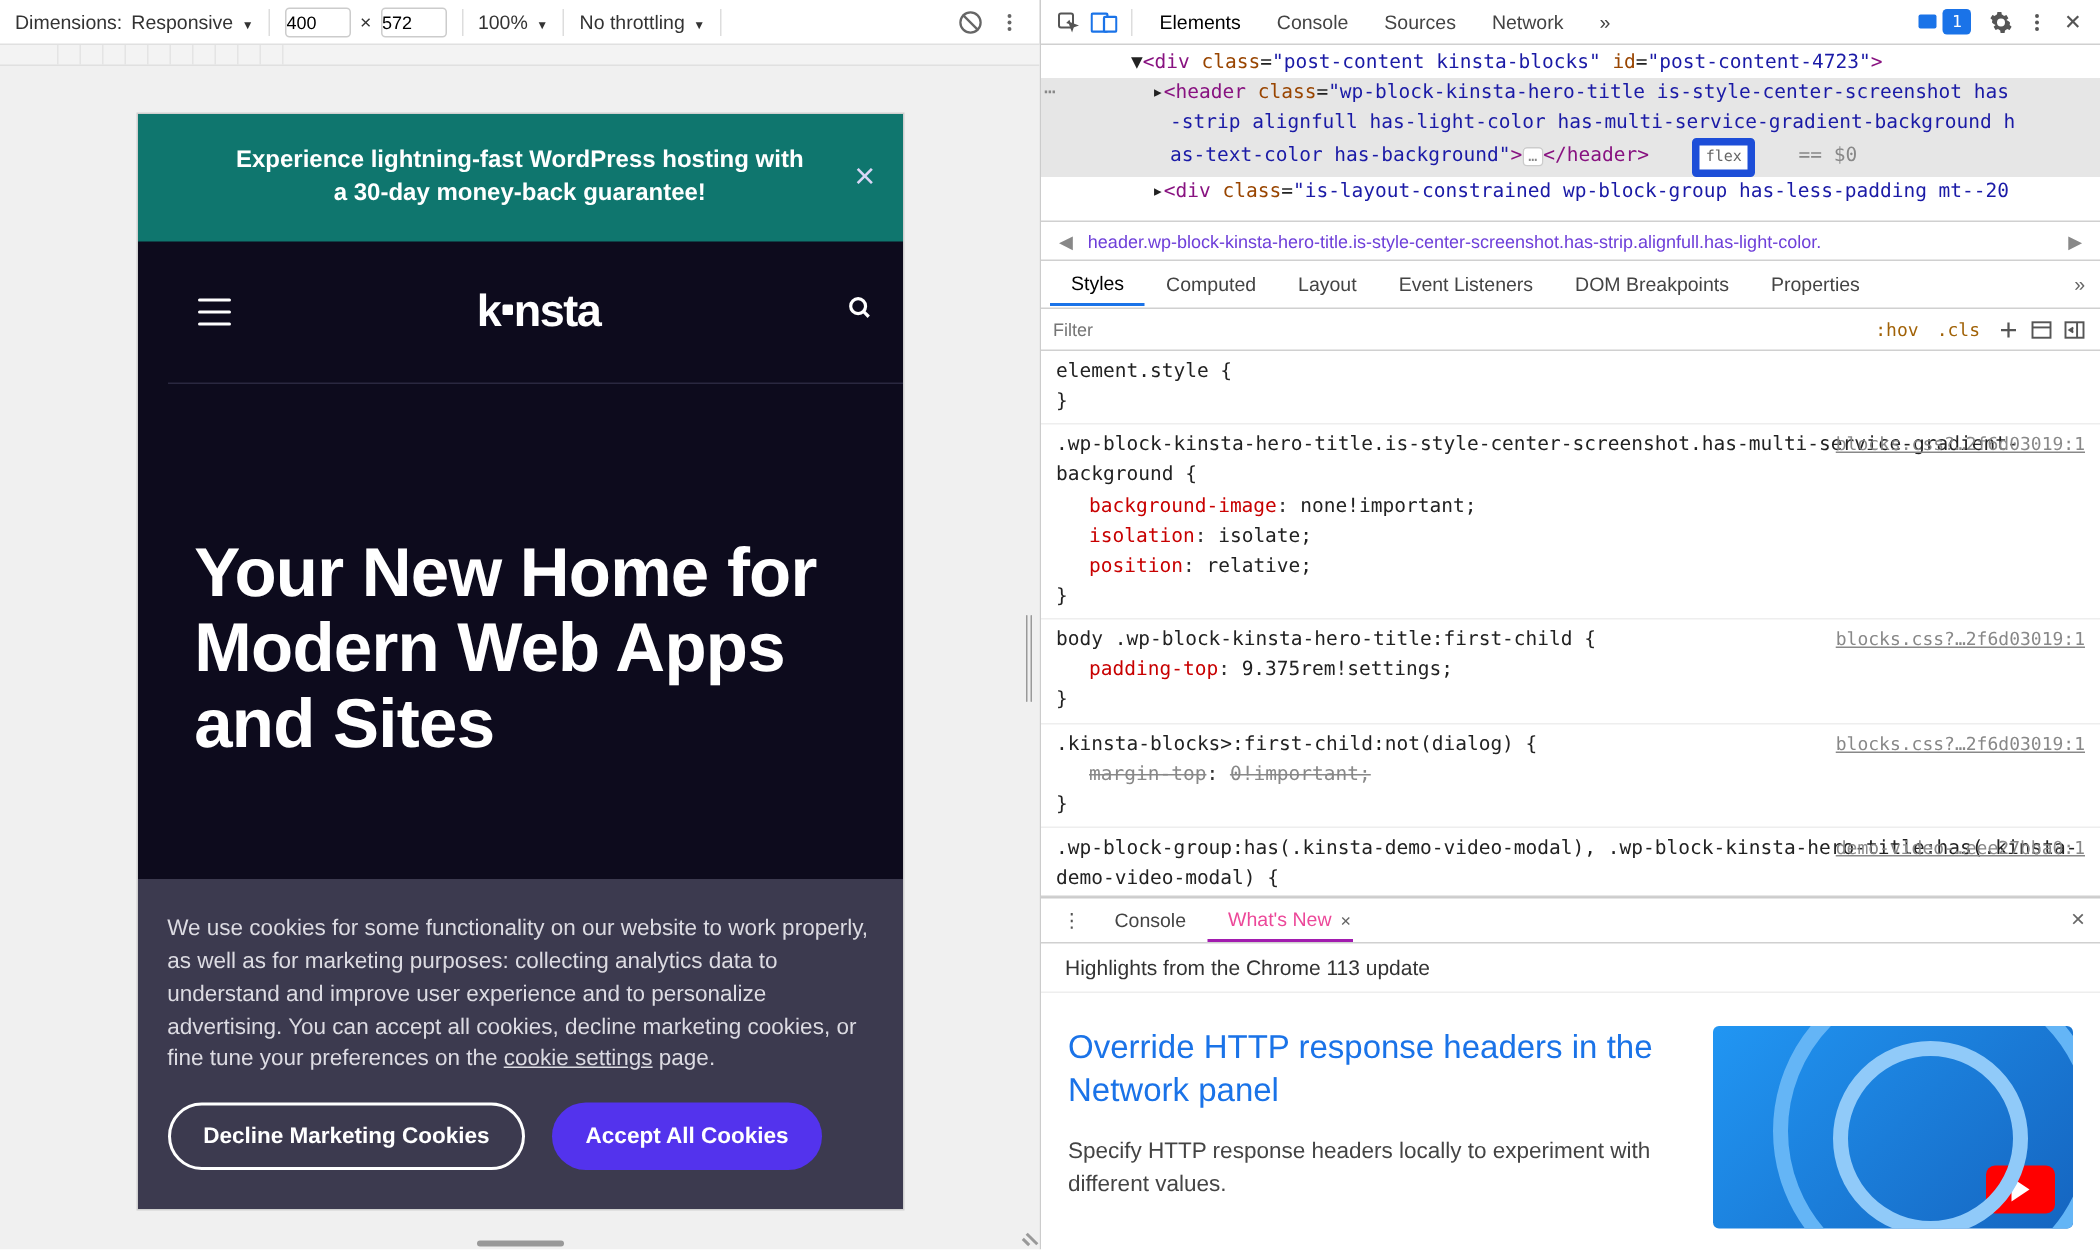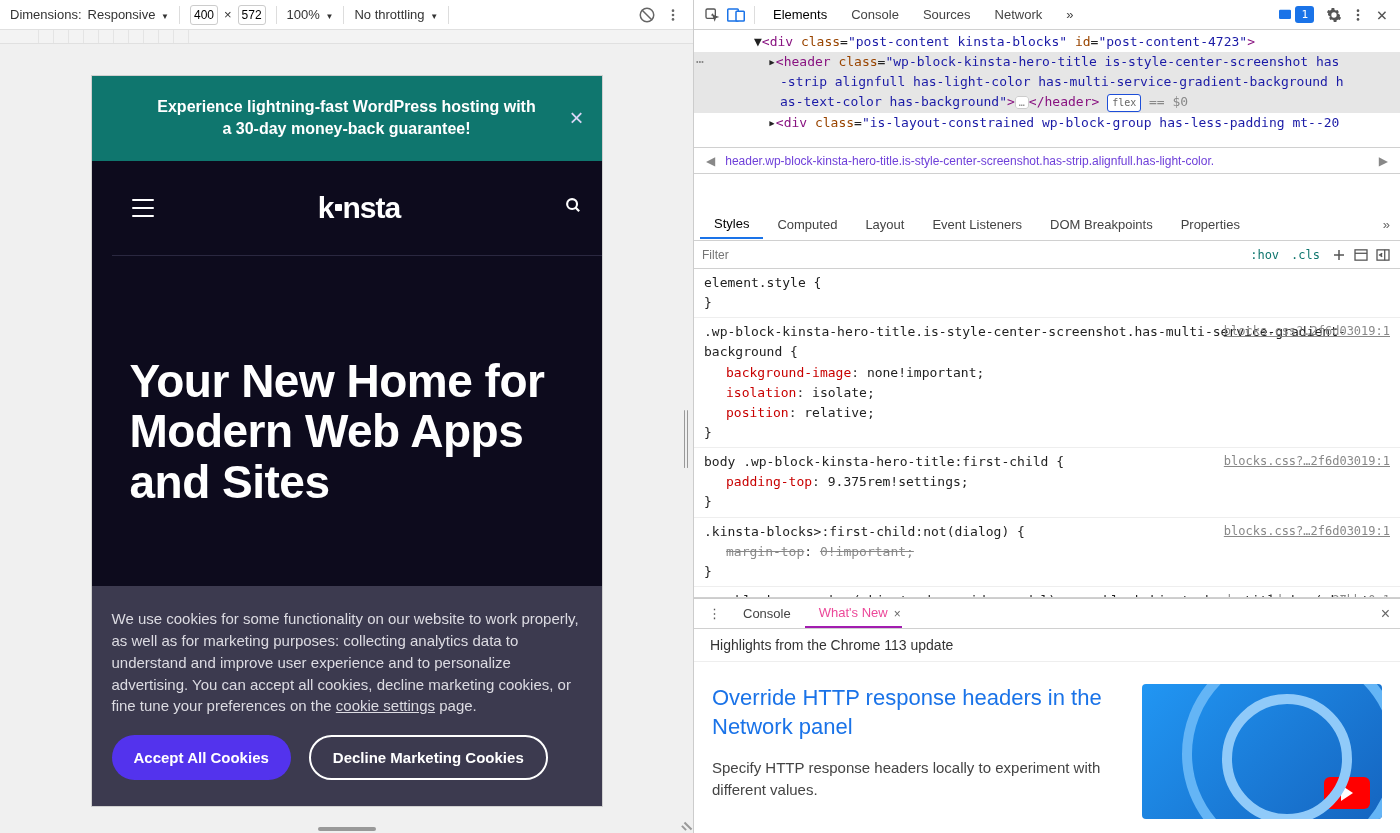--- a/index.html
+++ b/index.html
@@ -3,21 +3,21 @@
 <meta charset="utf-8">
 <style>
 * { margin:0; padding:0; box-sizing:border-box; }
 body { font-family:-apple-system,BlinkMacSystemFont,"Segoe UI",Helvetica,Arial,sans-serif; font-size:12px; color:#333; background:#fff; width:1400px; height:833px; overflow:hidden; }
 .layout { display:flex; width:100%; height:100%; }
 
 
 .vp-pane { width:694px; height:100%; display:flex; flex-direction:column; border-right:1px solid #ccc; }
 .vp-toolbar { display:flex; align-items:center; gap:6px; padding:4px 10px; height:30px; border-bottom:1px solid #e0e0e0; color:#333; font-size:13px; }
 .vp-toolbar .sep { width:1px; height:18px; background:#ddd; margin:0 4px; }
-.vp-toolbar .dim-in { width:28px; height:20px; border:1px solid #ccc; border-radius:3px; text-align:center; font-size:12px; }
+.vp-toolbar .dim-in { width:44px; height:20px; border:1px solid #ccc; border-radius:3px; font-size:12px; }
 .vp-toolbar .drop { cursor:pointer; }
 .vp-toolbar .tri { font-size:8px; margin-left:2px; }
 .vp-toolbar .spacer { flex:1; }
 .vp-toolbar .tb-icon { display:flex; align-items:center; justify-content:center; width:20px; height:20px; cursor:pointer; color:#555;}
 .vp-ruler { height:14px; background:#f3f3f3; border-bottom:1px solid #e0e0e0; display:flex; gap:14px; padding-left:38px;}
 .vp-ruler .tick { width:1px; height:100%; background:#e4e4e4;}
 .vp-stage { flex:1; background:#f0f0f0; position:relative; display:flex; justify-content:center; align-items:flex-start; overflow:hidden; }
 .device { width:510px; height:730px; margin-top:32px; background:#0d0b1d; position:relative; display:flex; flex-direction:column; overflow:hidden; box-shadow:0 0 0 1px #d0d0d0; }
 .banner { background:#0f766e; color:#fff; font-weight:600; font-size:16px; text-align:center; padding:20px 60px; position:relative; line-height:1.4;}
 .banner .close-x { position:absolute; right:18px; top:50%; transform:translateY(-50%); font-size:24px; color:#d9d6f6; cursor:pointer; font-weight:300;}
@@ -52,35 +52,35 @@
 .dt-top .tab.active { color:#000;}
 .dt-top .sp { flex:1;}
 .dt-top .badge { background:#1a73e8; color:#fff; font-size:11px; padding:2px 6px; border-radius:3px; margin-right:8px;}
 .badge-wrap{display:flex;align-items:center;cursor:pointer;}
 .badge-wrap svg{margin-right:2px;}
 
 .dom { padding:2px 0 4px; border-bottom:1px solid #d0d0d0; font-size:13px; line-height:1.55; color:#222; height:118px; overflow:hidden;}
 .dom .row { white-space:pre; padding:0 8px;}
 .dom .row.sel { background:#e6e6e6;}
 .t-blue{color:#881280;} .t-attr{color:#994500;} .t-str{color:#1a1aa6;} .t-gray{color:#888;}
-.dom .flex-tag{display:inline-block;border:1px solid #1d4ed8;border-radius:3px;padding:0 4px;font-size:10px;color:#666;background:#fff;margin:0 0;}
+.dom .flex-tag{display:inline-block;border:5px solid #1d4ed8;border-radius:3px;padding:0 4px;font-size:10px;color:#666;background:#fff;margin:0 21px;}
 .dom-dots{background:#fff;border:1px solid #ccc;border-radius:3px;padding:0 3px;color:#888;font-size:10px;}
 
 .crumb { display:flex; align-items:center; padding:4px 8px; border-bottom:1px solid #d0d0d0; font-family:-apple-system,sans-serif; font-size:12px; height:26px;}
 .crumb .arr{color:#888;cursor:pointer;padding:0 4px;}
 .crumb .path{color:#6e3fd9;flex:1;white-space:nowrap;overflow:hidden;text-overflow:ellipsis;padding:0 6px;}
 
-.styles-tabs { display:flex; align-items:center; border-bottom:1px solid #d0d0d0; font-family:-apple-system,sans-serif; font-size:13px; padding:0 6px; height:32px;margin-top:35px;}
+.styles-tabs { display:flex; align-items:center; border-bottom:1px solid #d0d0d0; font-family:-apple-system,sans-serif; font-size:13px; padding:0 6px; height:32px;}
 .styles-tabs .stab { padding:6px 14px; cursor:pointer; color:#444;}
 .styles-tabs .stab.active { color:#000; border-bottom:2px solid #1a73e8; }
 .styles-tabs .more{margin-left:auto;padding:4px;cursor:pointer;color:#666;}
 
 .filter-row{display:flex;align-items:center;border-bottom:1px solid #d0d0d0;height:28px;padding:0 8px;font-family:-apple-system,sans-serif;}
 .filter-row input{border:none;outline:none;flex:1;font-size:12px;color:#888;}
-.filter-row .fbtn{padding:2px 6px;color:#0f766e;cursor:pointer;font-size:12px;font-family:Menlo,monospace;}
+.filter-row .fbtn{padding:2px 6px;color:#a16207;cursor:pointer;font-size:12px;font-family:Menlo,monospace;}
 .filter-row .fico{display:inline-flex;width:18px;height:18px;align-items:center;justify-content:center;cursor:pointer;margin-left:4px;}
 
 .styles-body{flex:1;overflow:auto;padding:4px 10px;font-size:13px;line-height:1.55;border-bottom:1px solid #d0d0d0;height:330px;}
 .rule{margin-bottom:2px;position:relative;}
 .rule .src{position:absolute;right:0;top:0;color:#888;text-decoration:underline;cursor:pointer;font-size:12px;}
 .sel-line{color:#222;}
 .prop{padding-left:22px;}
 .prop .pn{color:#c80000;} .prop .pv{color:#222;}
 .prop.over .pn,.prop.over .pv{text-decoration:line-through;color:#888;}
 .rule-sep{border-top:1px solid #eee;margin:4px -10px;}
@@ -167,22 +167,22 @@
                 <circle cx="10" cy="10" r="7"></circle>
                 <line x1="20" y1="20" x2="15" y2="15"></line>
               </svg></div>
         </div>
         <div class="hero">
           <h1>Your New Home for Modern Web Apps and Sites</h1>
         </div>
         <div class="cookie">
           <p><span>We use cookies for some functionality on our website to work properly, as well as for marketing purposes: collecting analytics data to understand and improve user experience and to personalize advertising. You can accept all cookies, decline marketing cookies, or fine tune your preferences on the </span><a href="#">cookie settings</a><span> page.</span></p>
           <div class="cookie-btns">
+            <button class="btn btn-outline">Decline Marketing Cookies</button>
             <button class="btn btn-primary">Accept All Cookies</button>
-            <button class="btn btn-outline">Decline Marketing Cookies</button>
           </div>
         </div>
       </div>
       <div class="resize-h"></div>
       <div class="resize-b"></div>
       <div class="resize-br"></div>
     </div>
   </div>
 
   <div class="dt-pane">

